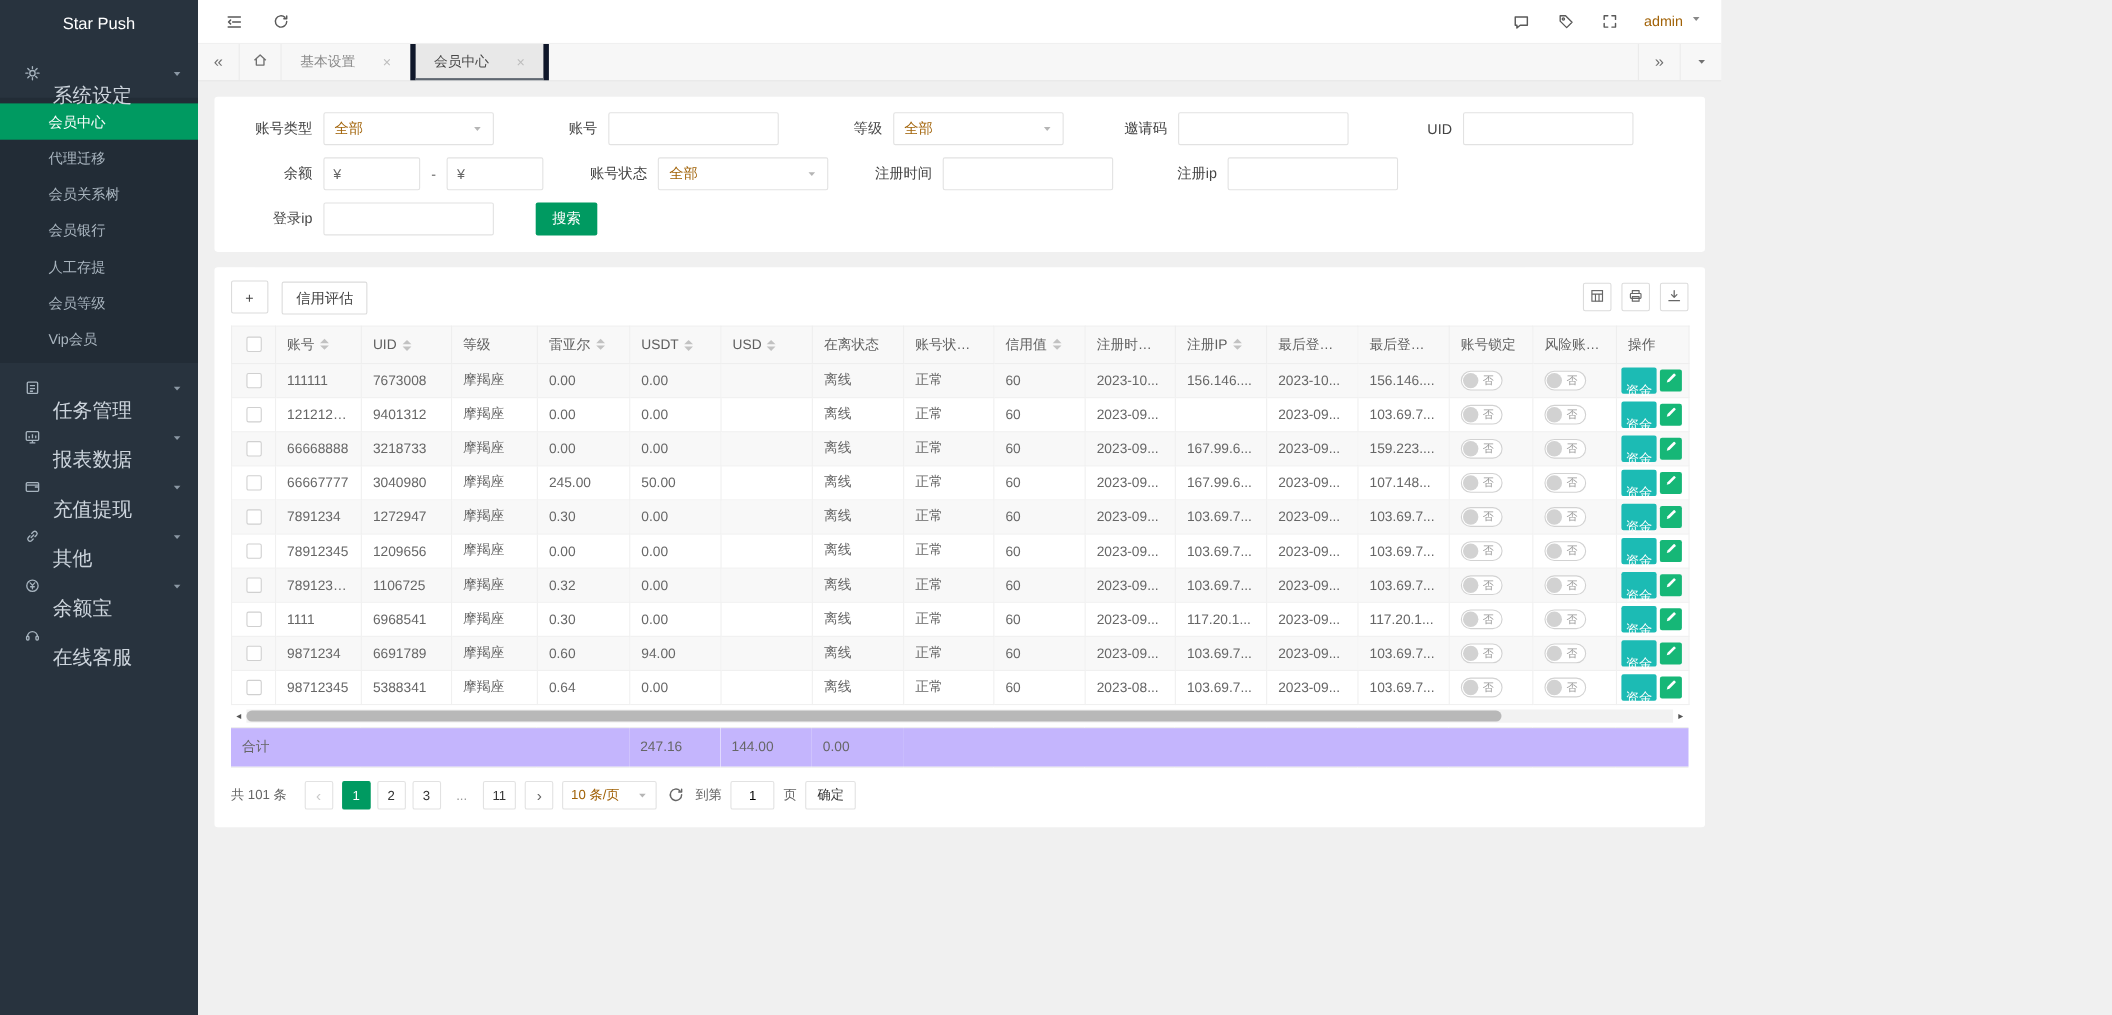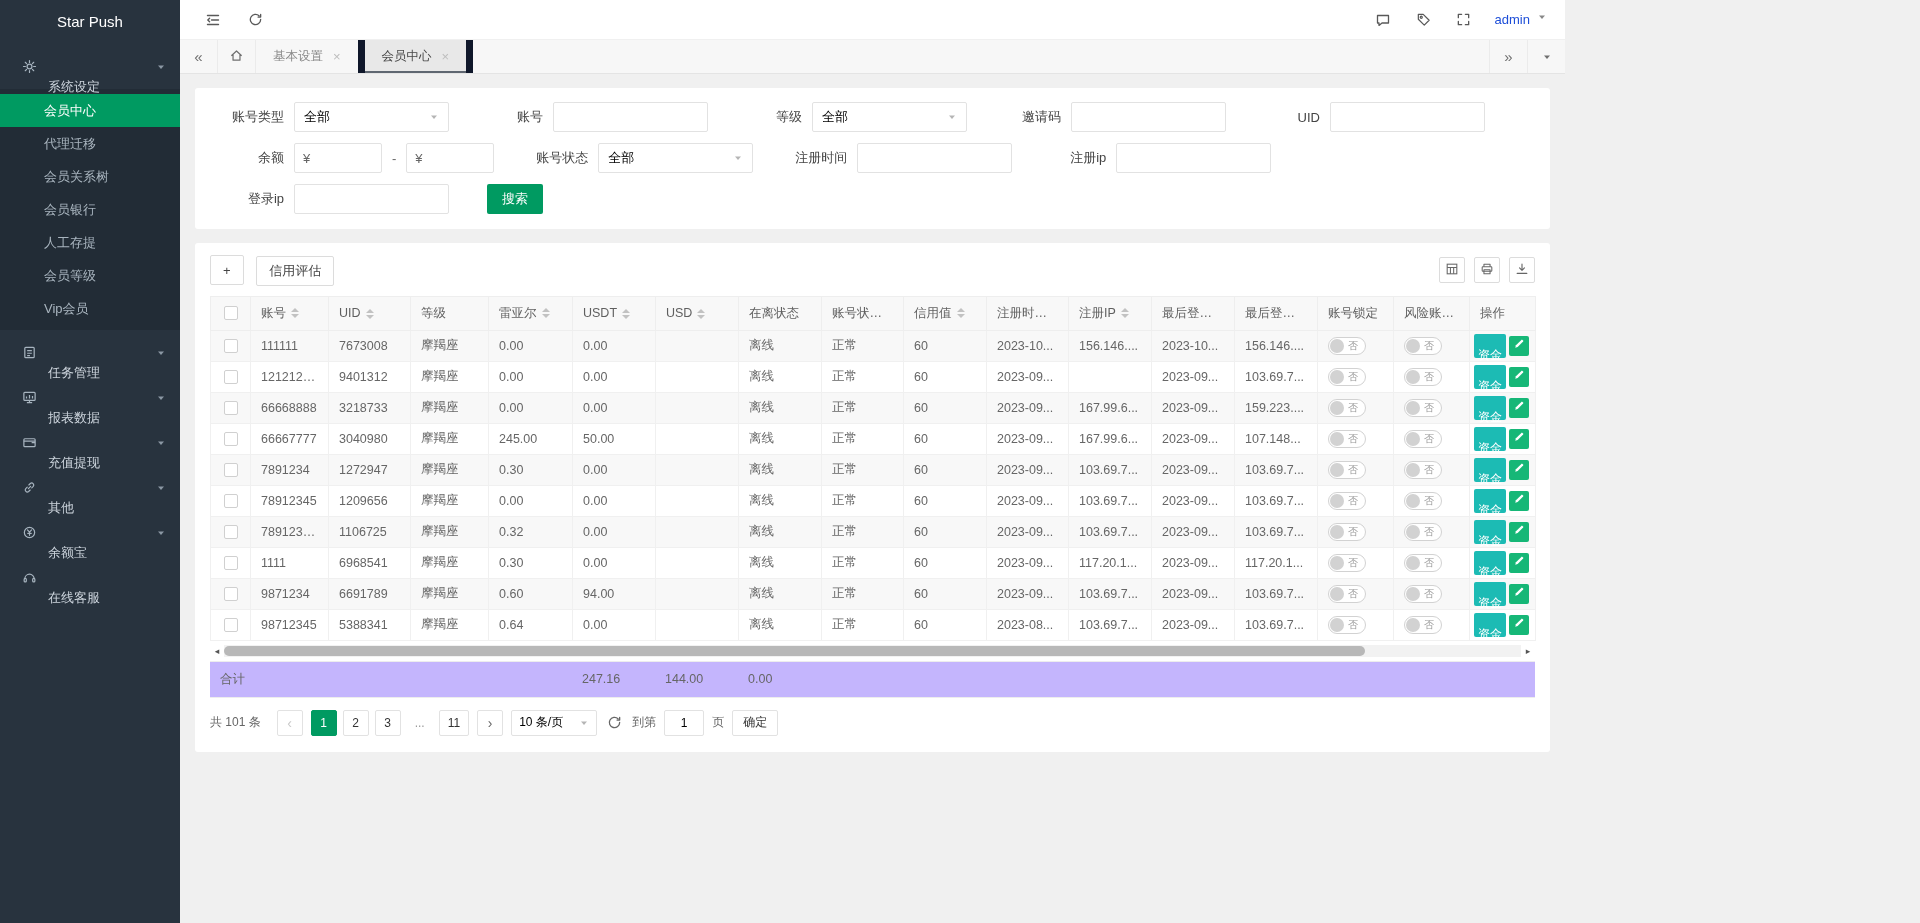--- a/index.html
+++ b/index.html
@@ -8,56 +8,56 @@
     margin:0; background:#f0f0f0; color:#333;
     font-family:"Liberation Sans","DejaVu Sans",sans-serif; font-size:13px;
   }
   .app { width:1565px; height:923px; display:flex; overflow:hidden; }
 
   
   .sidebar { width:180px; background:#28333e; flex-shrink:0; overflow:hidden; }
   .logo { height:44px; line-height:44px; text-align:center; color:#fff; font-size:15px; }
   .menu-item { height:45px; display:flex; align-items:center; padding:0 14px 0 22px; cursor:pointer; color:#cdd5dd; }
   .mi-icon { width:16px; margin-right:10px; display:inline-flex; color:#a7b4bf; }
-  .mi-label { flex:1; font-size:13px;margin-top:40px; }
+  .mi-label { flex:1; font-size:18px;margin-top:40px; }
   .mi-arrow { color:#8b98a4; display:inline-flex; }
   .mi-arrow.up { transform:rotate(180deg); }
   .submenu { background:#222c36; padding:5px 0; }
   .submenu-item { height:33px; line-height:33px; padding-left:44px; color:#a9b5bf; font-size:13px; cursor:pointer; white-space:nowrap; }
   .submenu-item.active { background:#009a61; color:#fff; }
 
   
   .main { flex:1; display:flex; flex-direction:column; min-width:0; }
   .topbar { height:40px; background:#fff; border-bottom:1px solid #f0f0f0; display:flex; align-items:center; justify-content:space-between; padding:0 18px 0 25px; }
   .topbar-left { display:flex; align-items:center; gap:27px; color:#595959; }
   .icon-btn { display:inline-flex; cursor:pointer; color:#595959; }
   .topbar-right { display:flex; align-items:center; }
   .right-icons { display:flex; align-items:center; gap:25px; margin-right:24px; color:#595959; }
-  .user-menu { display:flex; align-items:flex-start; gap:7px; cursor:pointer; color:#1d4ed8; }
+  .user-menu { display:flex; align-items:flex-start; gap:7px; cursor:pointer; color:#a16207; }
   .user-menu .caret { color:#888; display:inline-flex; }
 
   
   .tabbar { height:34px; background:#f7f7f7; border-bottom:1px solid #e4e4e4; display:flex; align-items:stretch; }
   .tab-ctrl { width:38px; display:flex; align-items:center; justify-content:center; color:#707070; font-size:15px; cursor:pointer; border-right:1px solid #ebebeb; }
   .tab-ctrl.bl { border-right:none; border-left:1px solid #ebebeb; }
-  .tab { display:flex; align-items:center; gap:10px; padding:0 17px; font-size:12.5px; color:#8a8a8a; cursor:pointer; border-right:7px solid #0f172a; position:relative; white-space:nowrap; }
+  .tab { display:flex; align-items:center; gap:25px; padding:0 17px; font-size:12.5px; color:#8a8a8a; cursor:pointer; border-right:5px solid #0f172a; position:relative; white-space:nowrap; }
   .tab .tab-close { color:#bdbdbd; font-size:13px; }
   .tab.active { background:#e8e8e8; color:#474747; }
   .tab.active::after { content:""; position:absolute; left:0; right:0; bottom:0; height:2px; background:#5f6771; }
   .tabbar-spacer { flex:1; }
 
   
   .content { flex:1; overflow:hidden; padding:14px 15px 0; }
   .card { background:#fff; border-radius:3px; }
   .filter-card { padding:14px 15px 4px; margin-bottom:14px; }
   .f-row { display:flex; margin-bottom:11px; }
   .f-group { display:flex; align-items:center; margin-right:20px; }
   .f-label { width:84px; text-align:right; padding-right:10px; color:#444; flex-shrink:0; }
   .f-input { width:155px; height:30px; border:1px solid #e2e2e2; border-radius:2px; padding:0 8px; font-size:13px; color:#333; outline:none; background:#fff; font-family:inherit; }
-  .select { width:155px; height:30px; border:1px solid #e2e2e2; border-radius:2px; background:#fff; display:flex; align-items:center; justify-content:space-between; padding:0 9px; color:#000000; cursor:pointer; }
+  .select { width:155px; height:30px; border:1px solid #e2e2e2; border-radius:2px; background:#fff; display:flex; align-items:center; justify-content:space-between; padding:0 9px; color:#a16207; cursor:pointer; }
   .select-caret { color:#b5b5b5; display:inline-flex; }
   .money-input { display:flex; align-items:center; gap:6px; width:88px; height:30px; border:1px solid #e2e2e2; border-radius:2px; padding:0 8px; background:#fff; }
   .money-input input { border:none; outline:none; width:100%; font-size:13px; font-family:inherit; }
   .money-prefix { color:#666; }
   .dash { margin:0 10px; color:#666; }
   .search-btn { height:30px; padding:0 15px; margin-left:18px; background:#009a61; border:none; border-radius:2px; color:#fff; font-size:13px; cursor:pointer; font-family:inherit; }
 
   
   .table-card { padding:12px 15px 8px; }
   .toolbar { display:flex; justify-content:space-between; align-items:center; margin-bottom:10px; }

